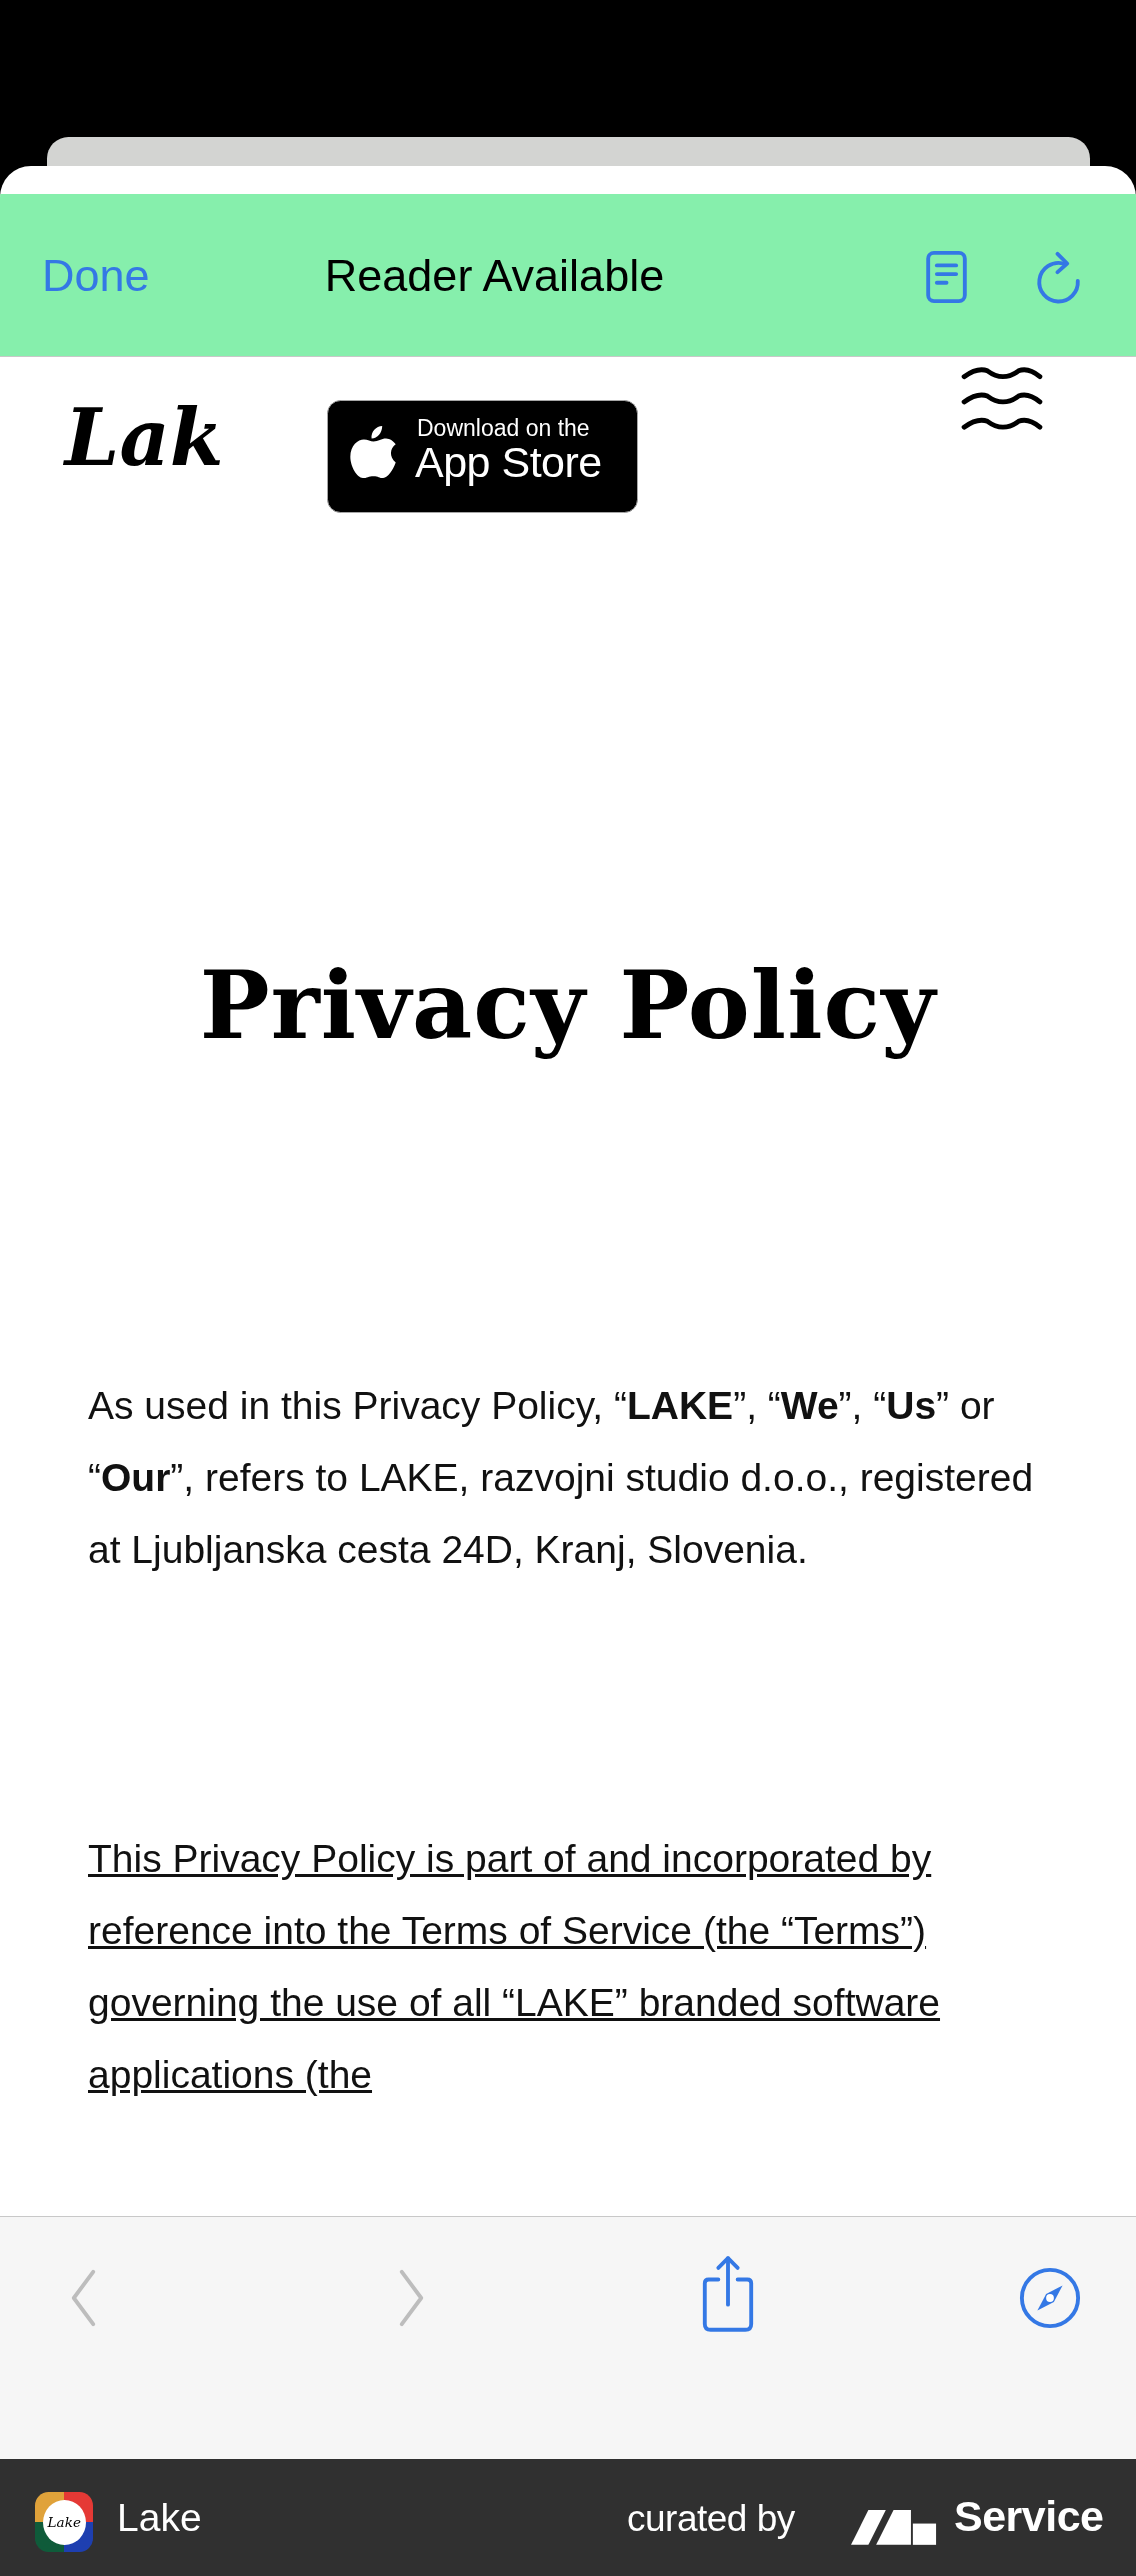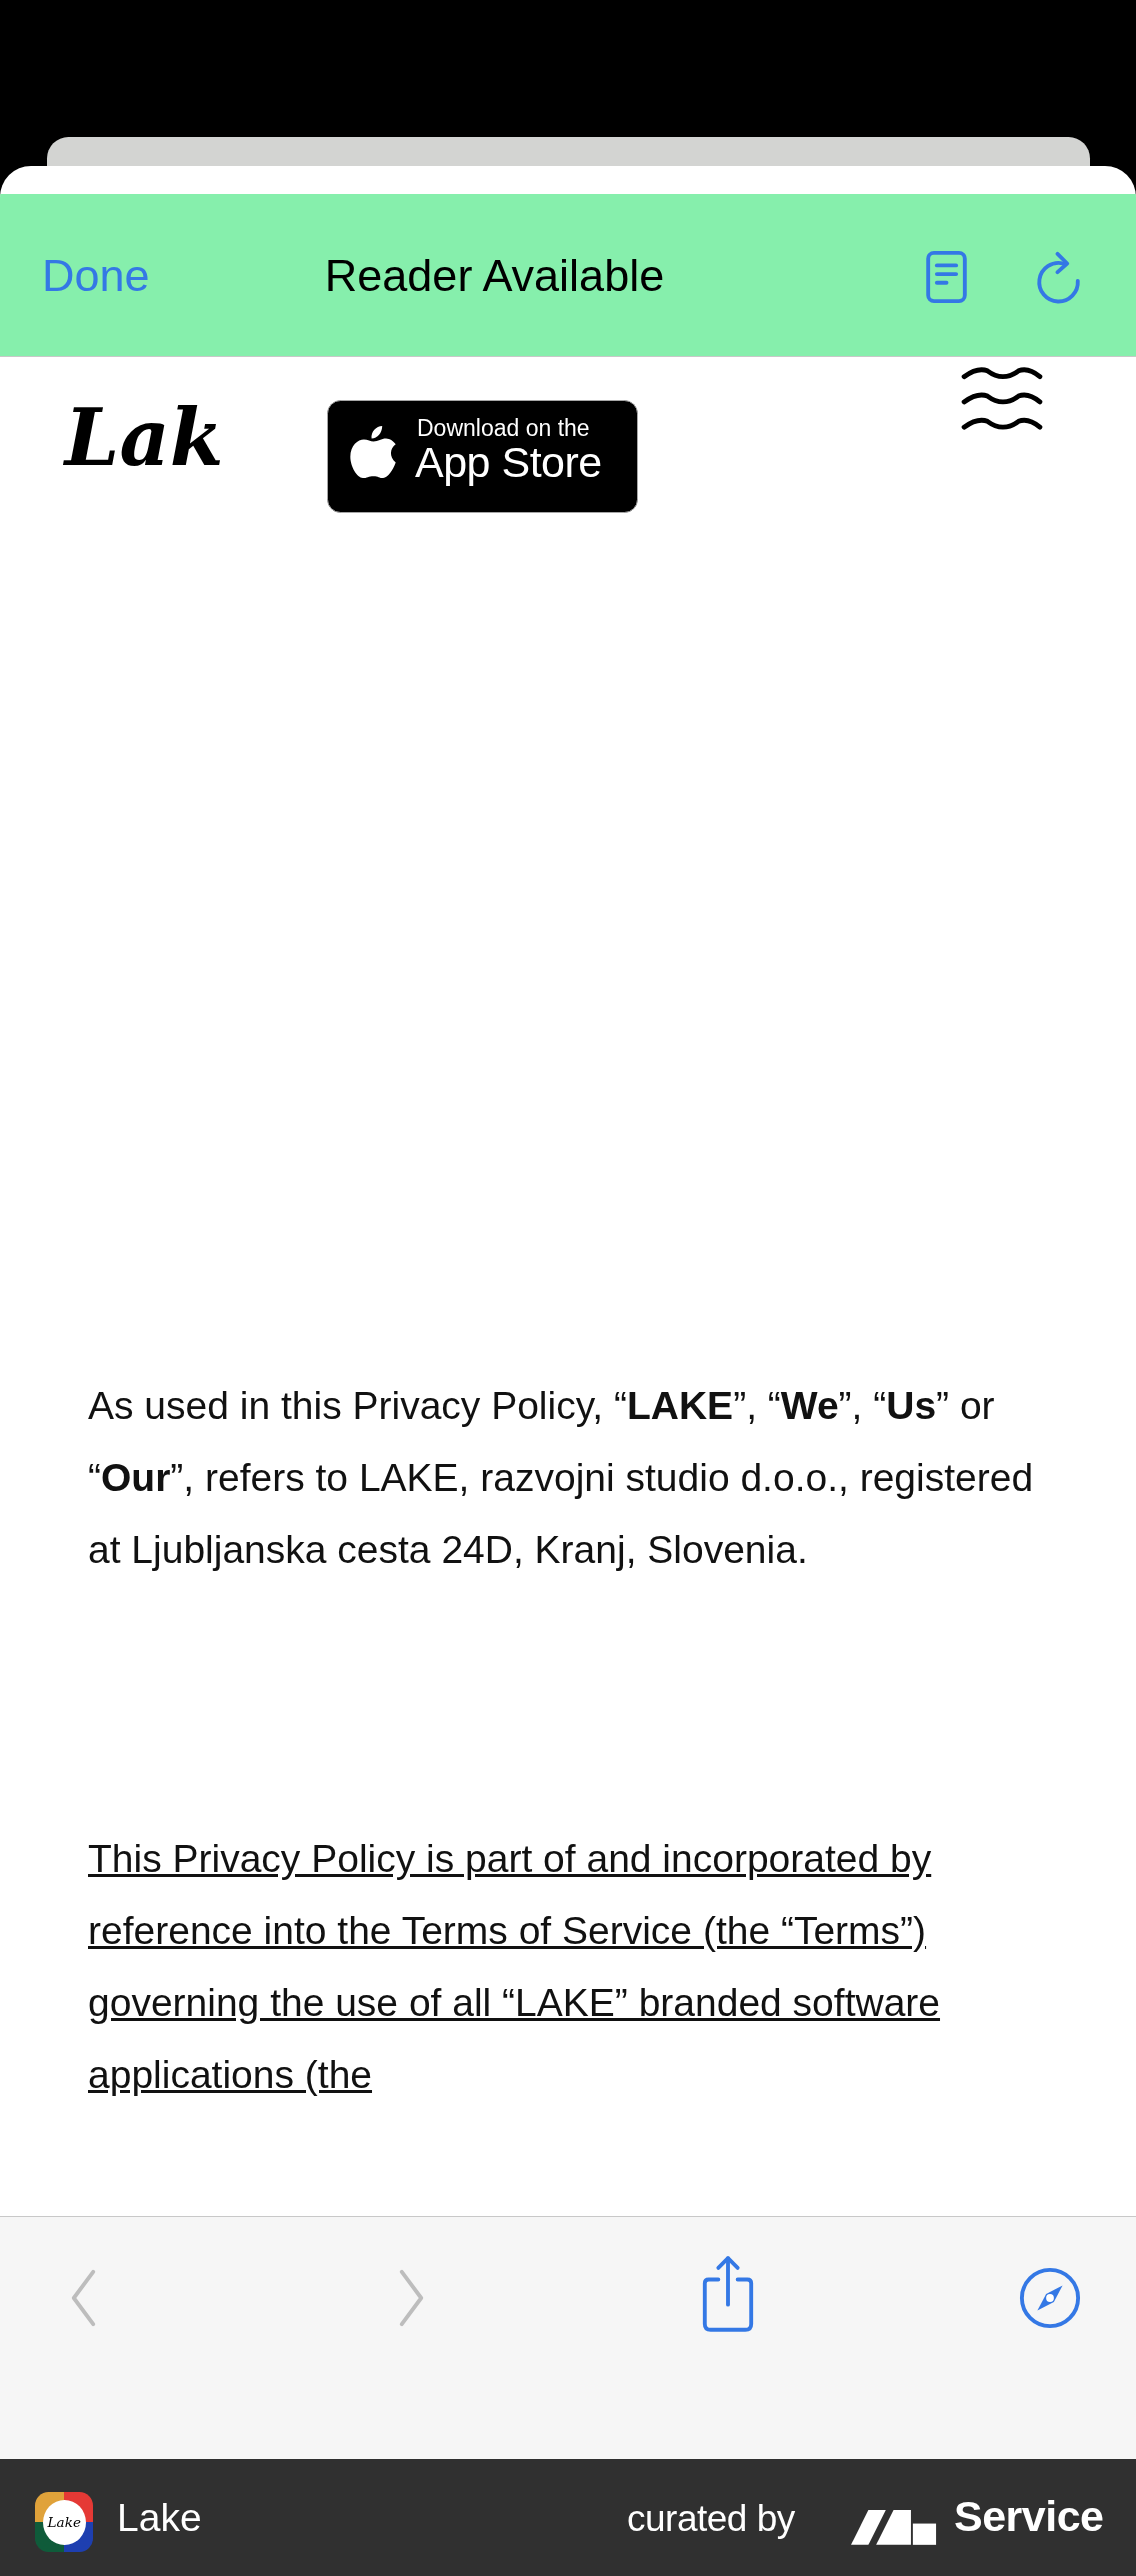--- a/index.html
+++ b/index.html
@@ -114,20 +114,21 @@
       <span class="badge-big">App Store</span>
     </div>
   </div>
 
   <svg class="menu-icon" viewBox="0 0 86 70">
     <path d="M4 12 Q18 2 28 6 Q36 12 44 12 Q52 12 60 6 Q70 2 82 12" fill="none" stroke="#000" stroke-width="5" stroke-linecap="round"></path>
     <path d="M4 38 Q18 28 28 32 Q36 38 44 38 Q52 38 60 32 Q70 28 82 38" fill="none" stroke="#000" stroke-width="5" stroke-linecap="round"></path>
     <path d="M4 64 Q18 54 28 58 Q36 64 44 64 Q52 64 60 58 Q70 54 82 64" fill="none" stroke="#000" stroke-width="5" stroke-linecap="round"></path>
   </svg>
 
+  <h1 class="page-title">Privacy Policy</h1>
 
   <p class="body-text p1"><span>As used in this Privacy Policy, “</span><b>LAKE</b><span>”, “</span><b>We</b><span>”, “</span><b>Us</b><span>” or “</span><b>Our</b><span>”, refers to LAKE, razvojni studio d.o.o., registered at Ljubljanska cesta 24D, Kranj, Slovenia.</span></p>
 
   <p class="body-text p2">This Privacy Policy is part of and incorporated by reference into the Terms of Service (the “Terms”) governing the use of all “LAKE” branded software applications (the</p>
 
   <div class="bottombar">
     <svg class="back-icon" viewBox="0 0 40 66">
       <polyline points="30,6 10,33 30,60" fill="none" stroke="#bdbdbd" stroke-width="4" stroke-linecap="round" stroke-linejoin="round"></polyline>
     </svg>
     <svg class="fwd-icon" viewBox="0 0 40 66">

